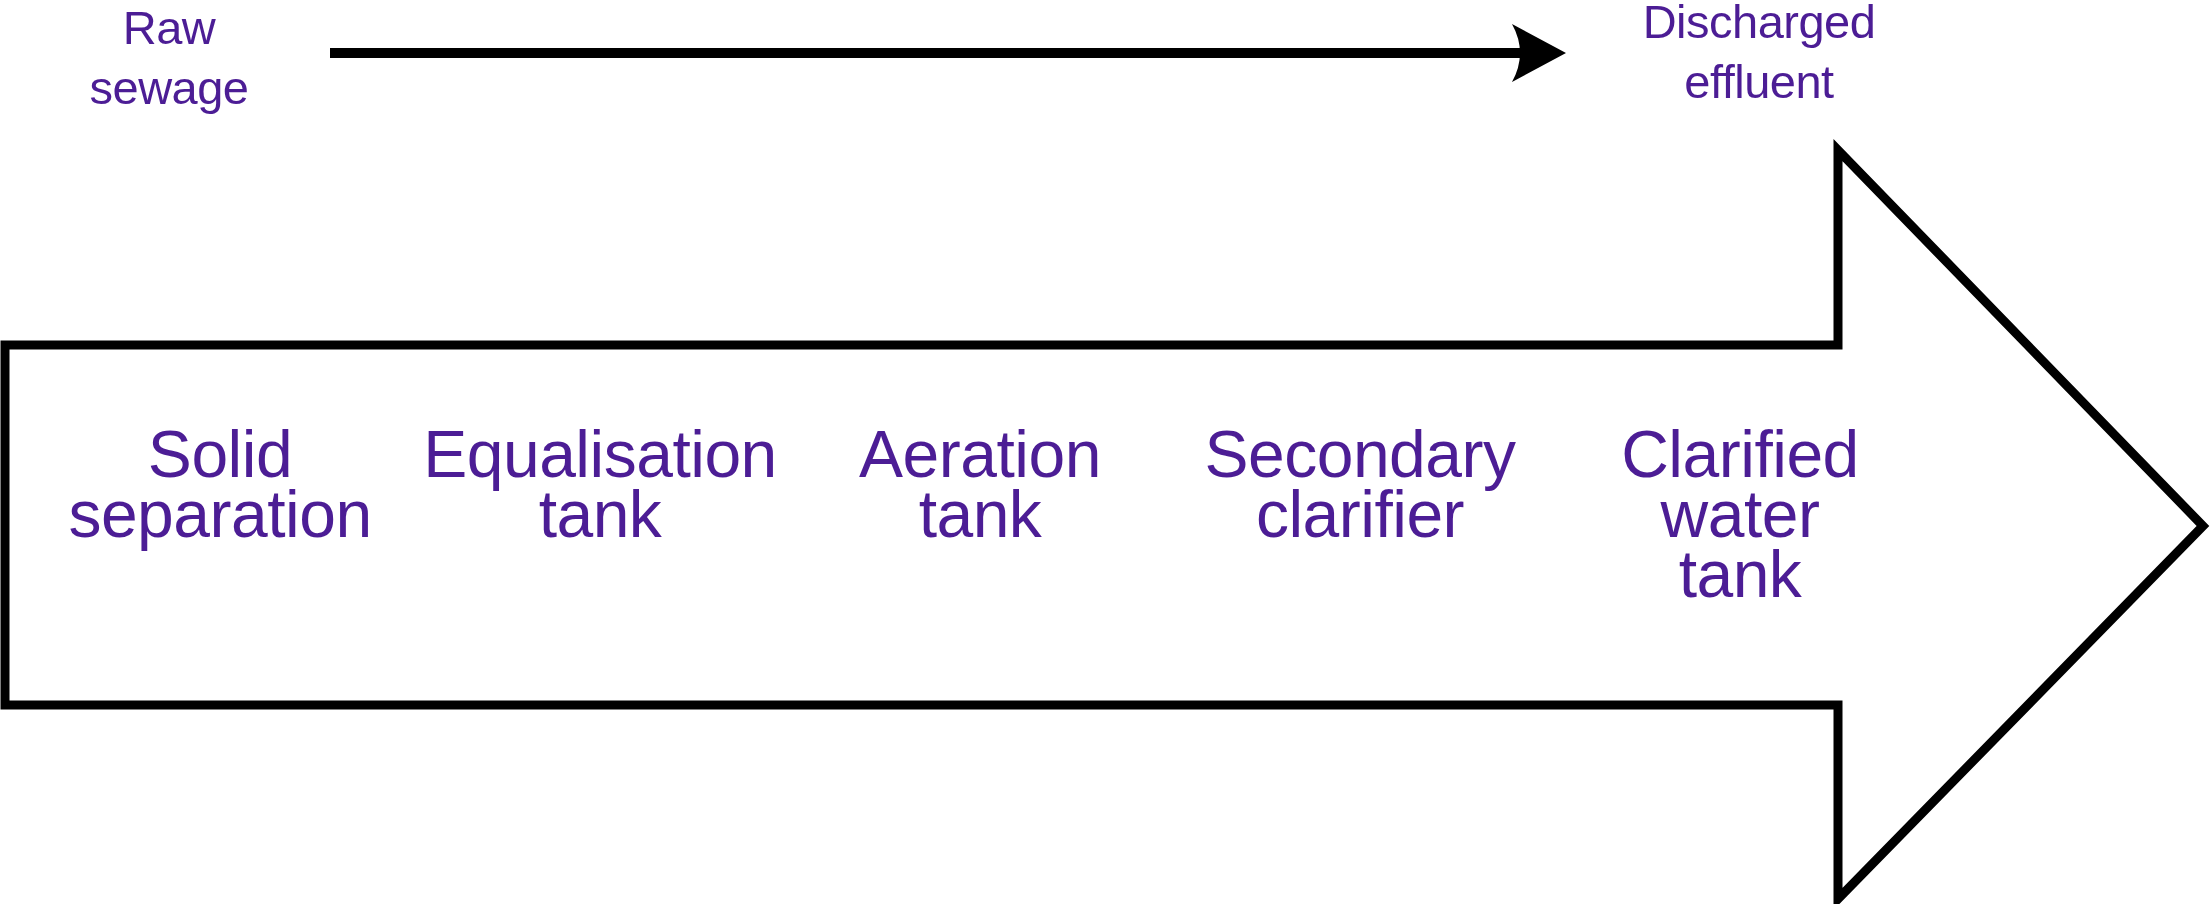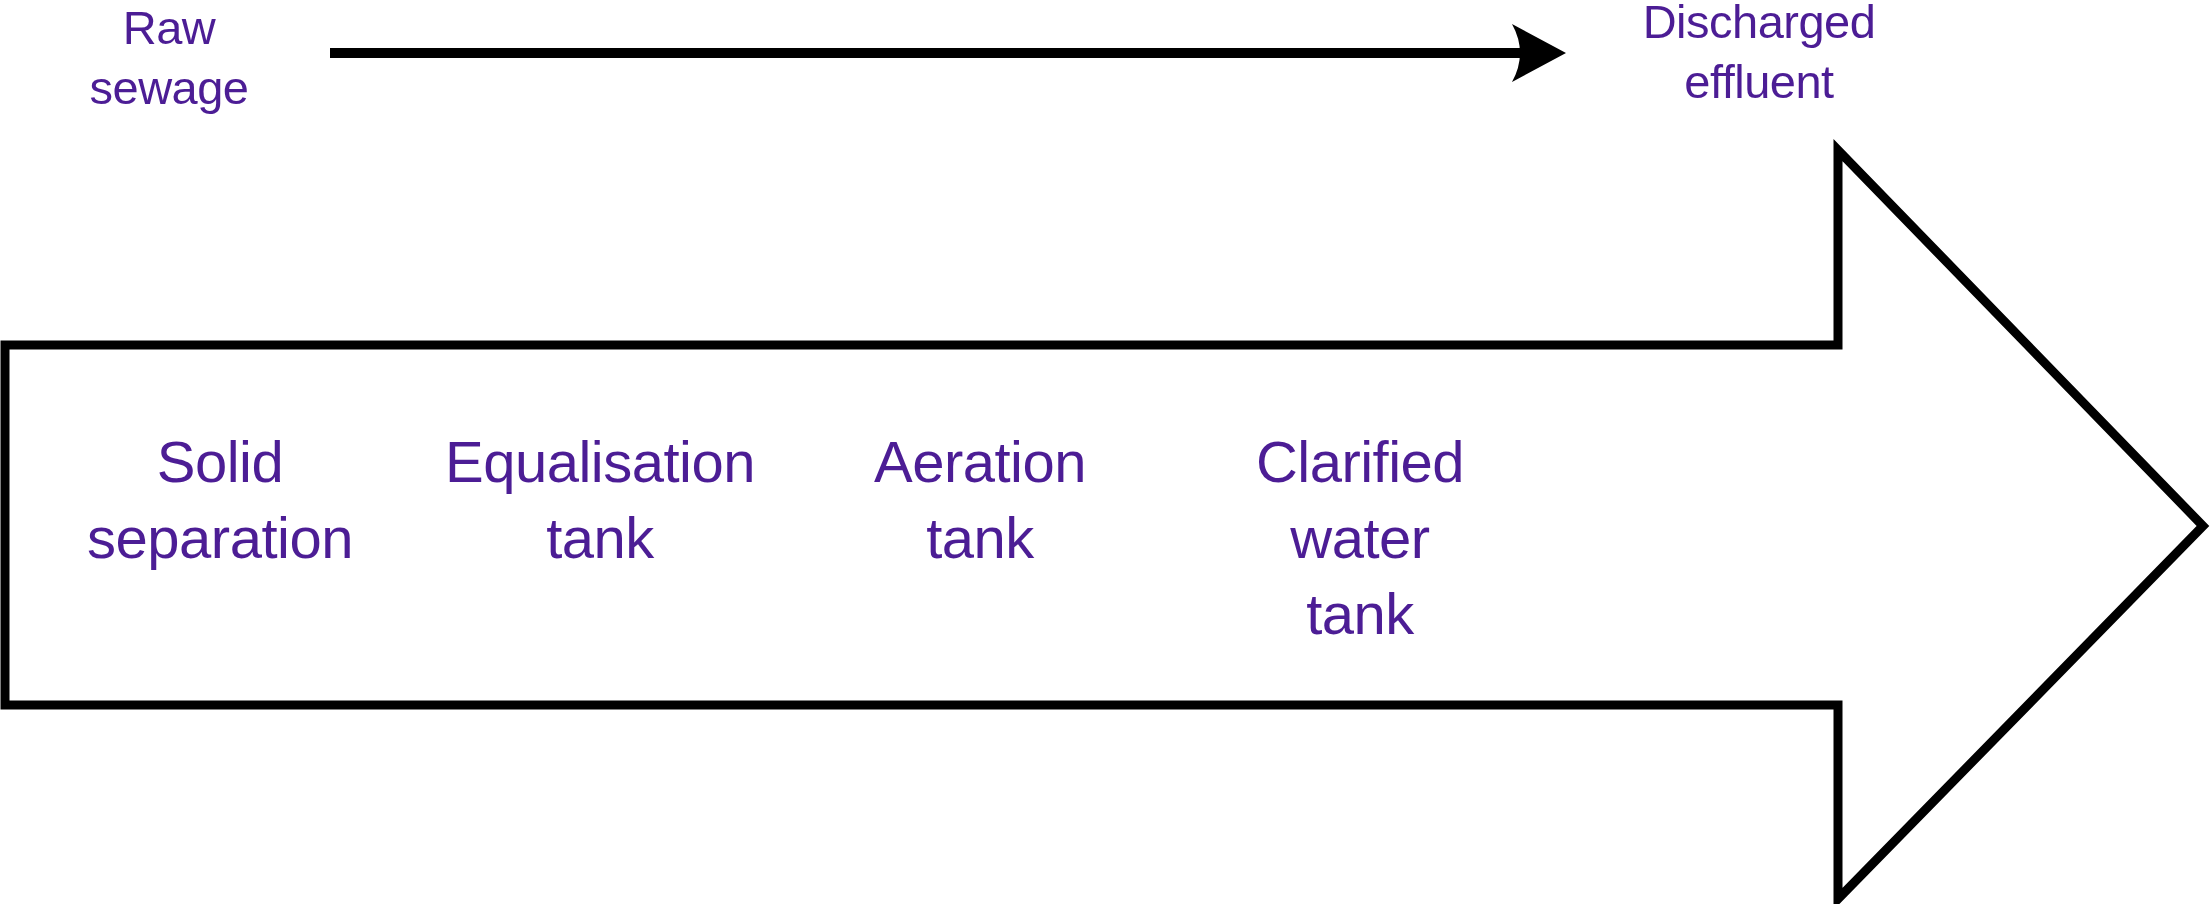--- a/index.html
+++ b/index.html
@@ -44,22 +44,22 @@
     position: absolute;
     left: 30px;
     top: 424px;
     width: 1900px;
     display: flex;
     align-items: flex-start;
   }
   .stage {
     width: 380px;
     text-align: center;
-    font-size: 58px;
-    line-height: 76px;
+    font-size: 66px;
+    line-height: 60px;
     letter-spacing: -0.5px;
     white-space: pre-line;
   }
 </style>
 </head>
 <body>
 
 <div class="canvas">
 
   <svg class="layer" width="2211" height="904" viewBox="0 0 2211 904" aria-hidden="true">
@@ -77,18 +77,20 @@
   <div class="top-label discharged">Discharged
 effluent</div>
 
   <div class="stage-row">
     <div class="stage">Solid
 separation</div>
     <div class="stage">Equalisation
 tank</div>
     <div class="stage">Aeration
 tank</div>
+    <div class="stage">Secondary
+clarifier</div>
     <div class="stage">Clarified
 water
 tank</div>
   </div>
 
 </div>
 
 </body></html>

